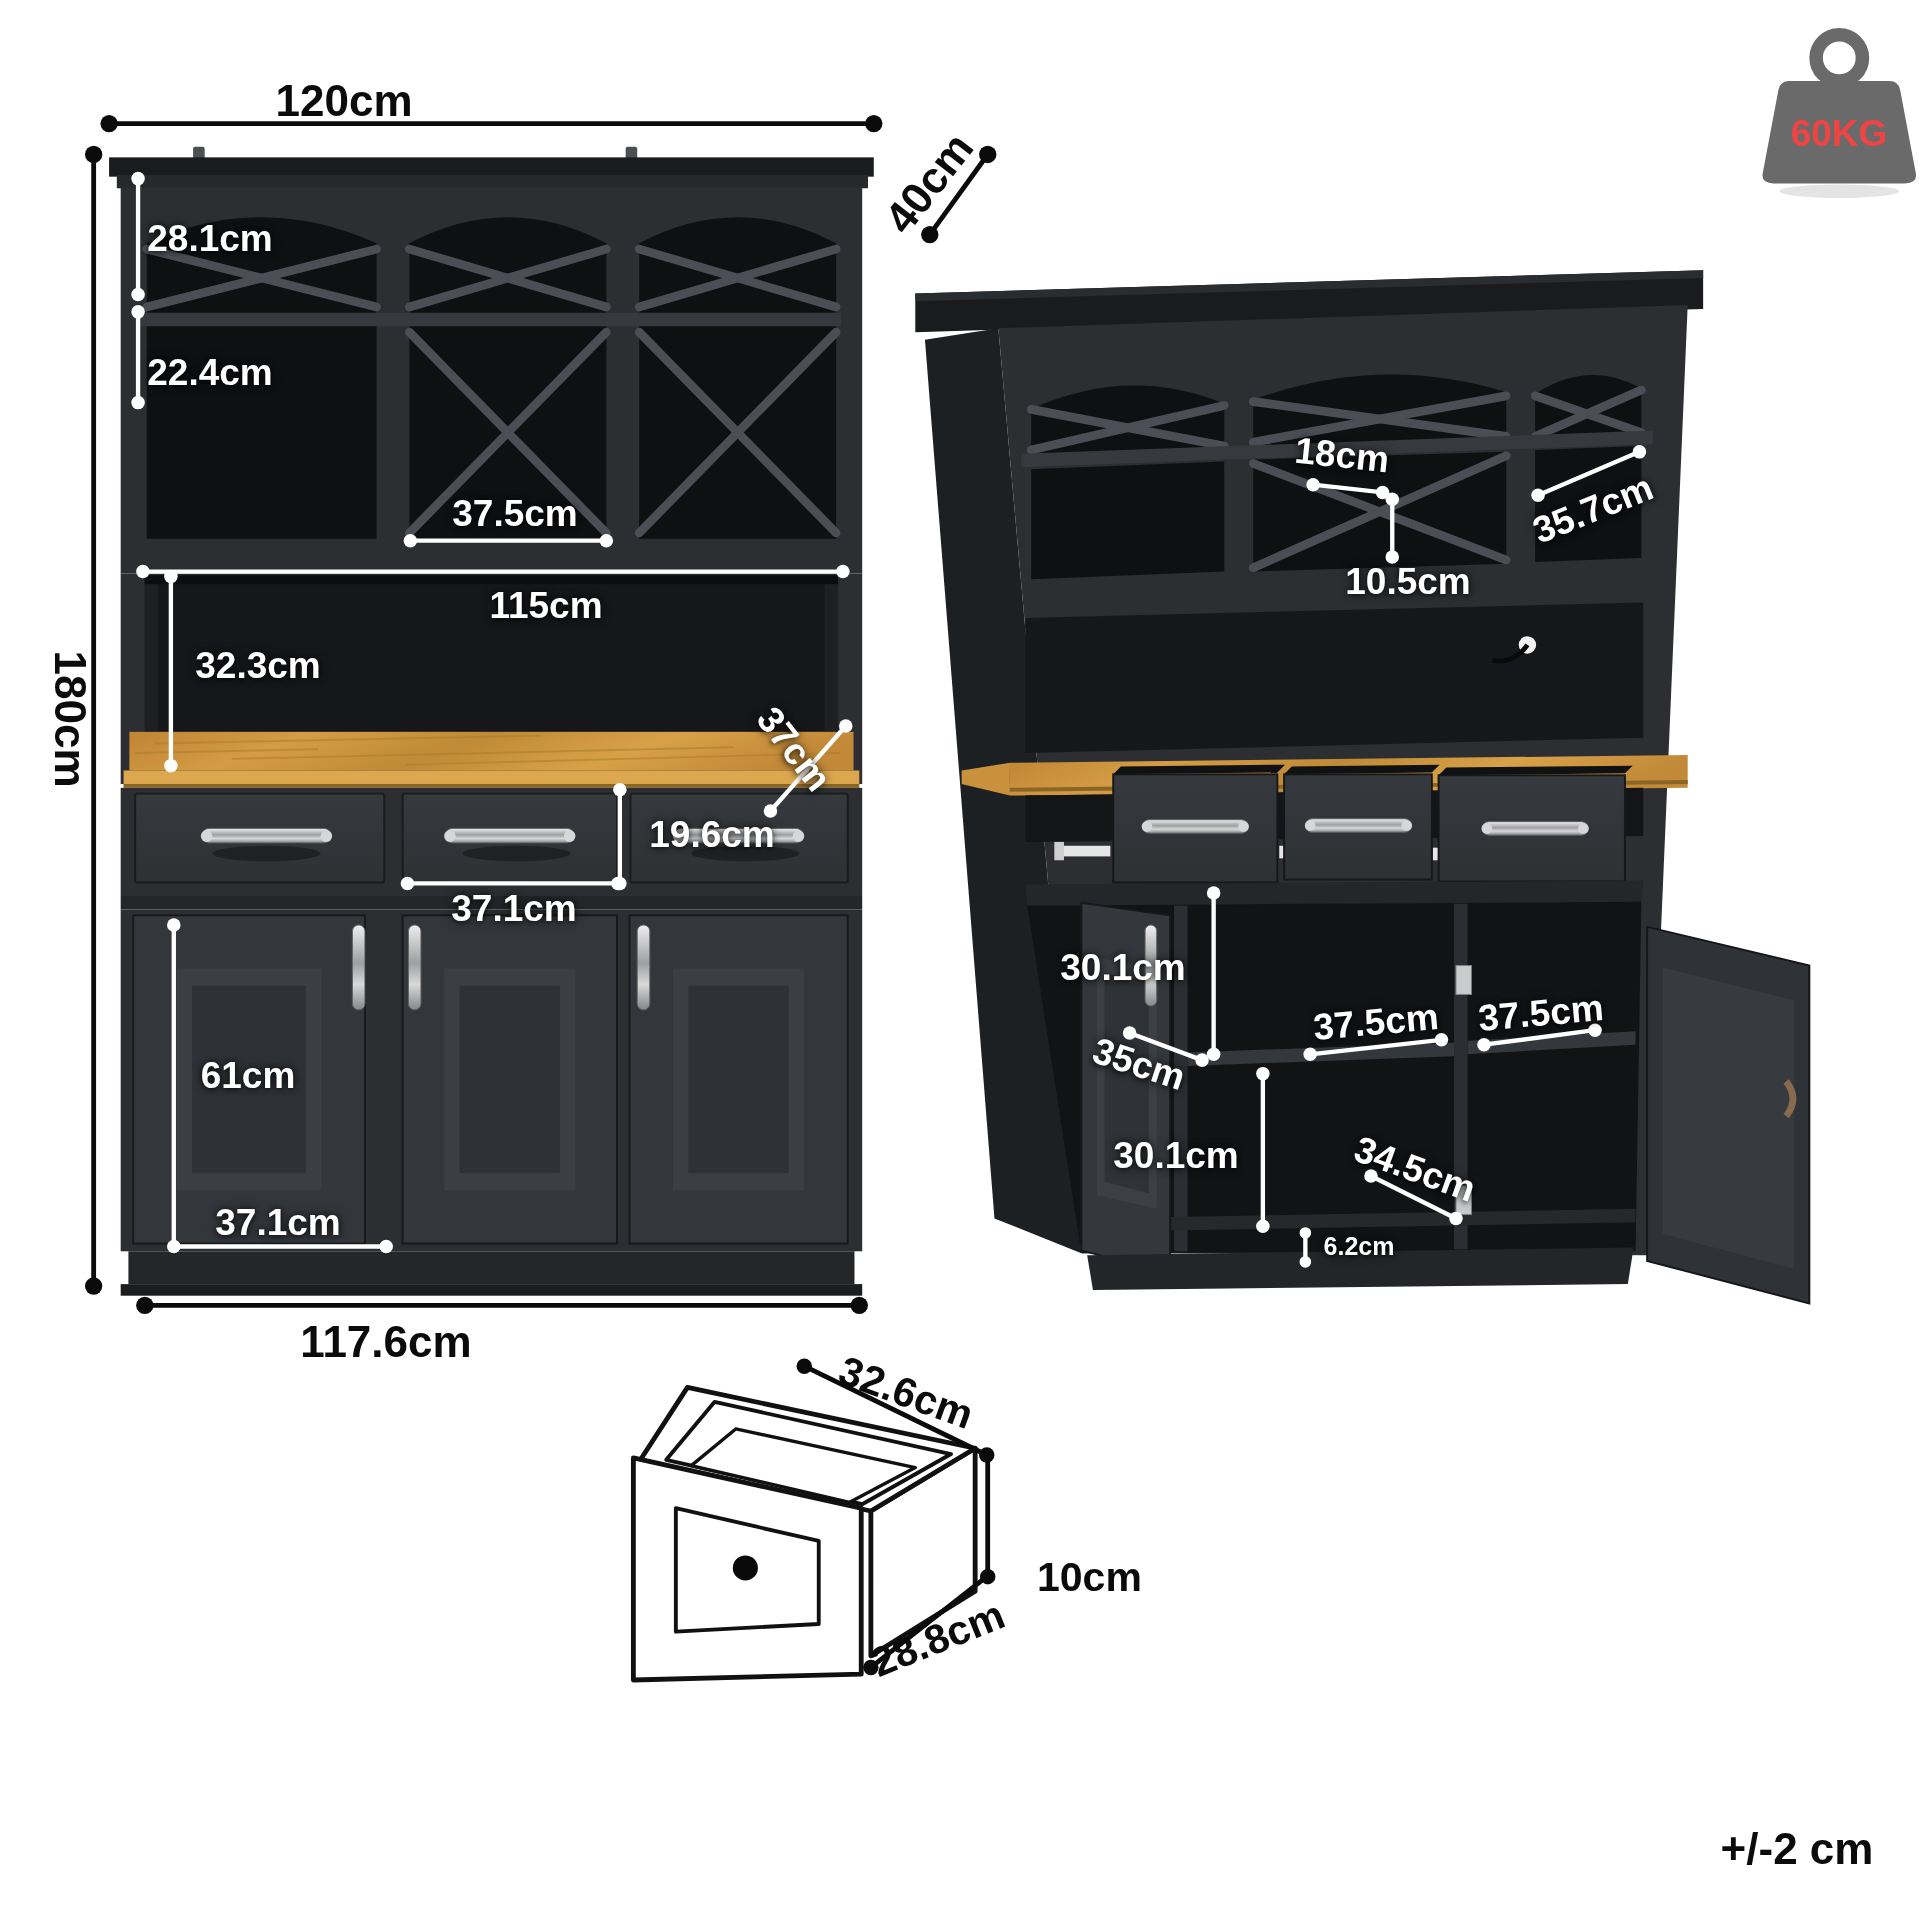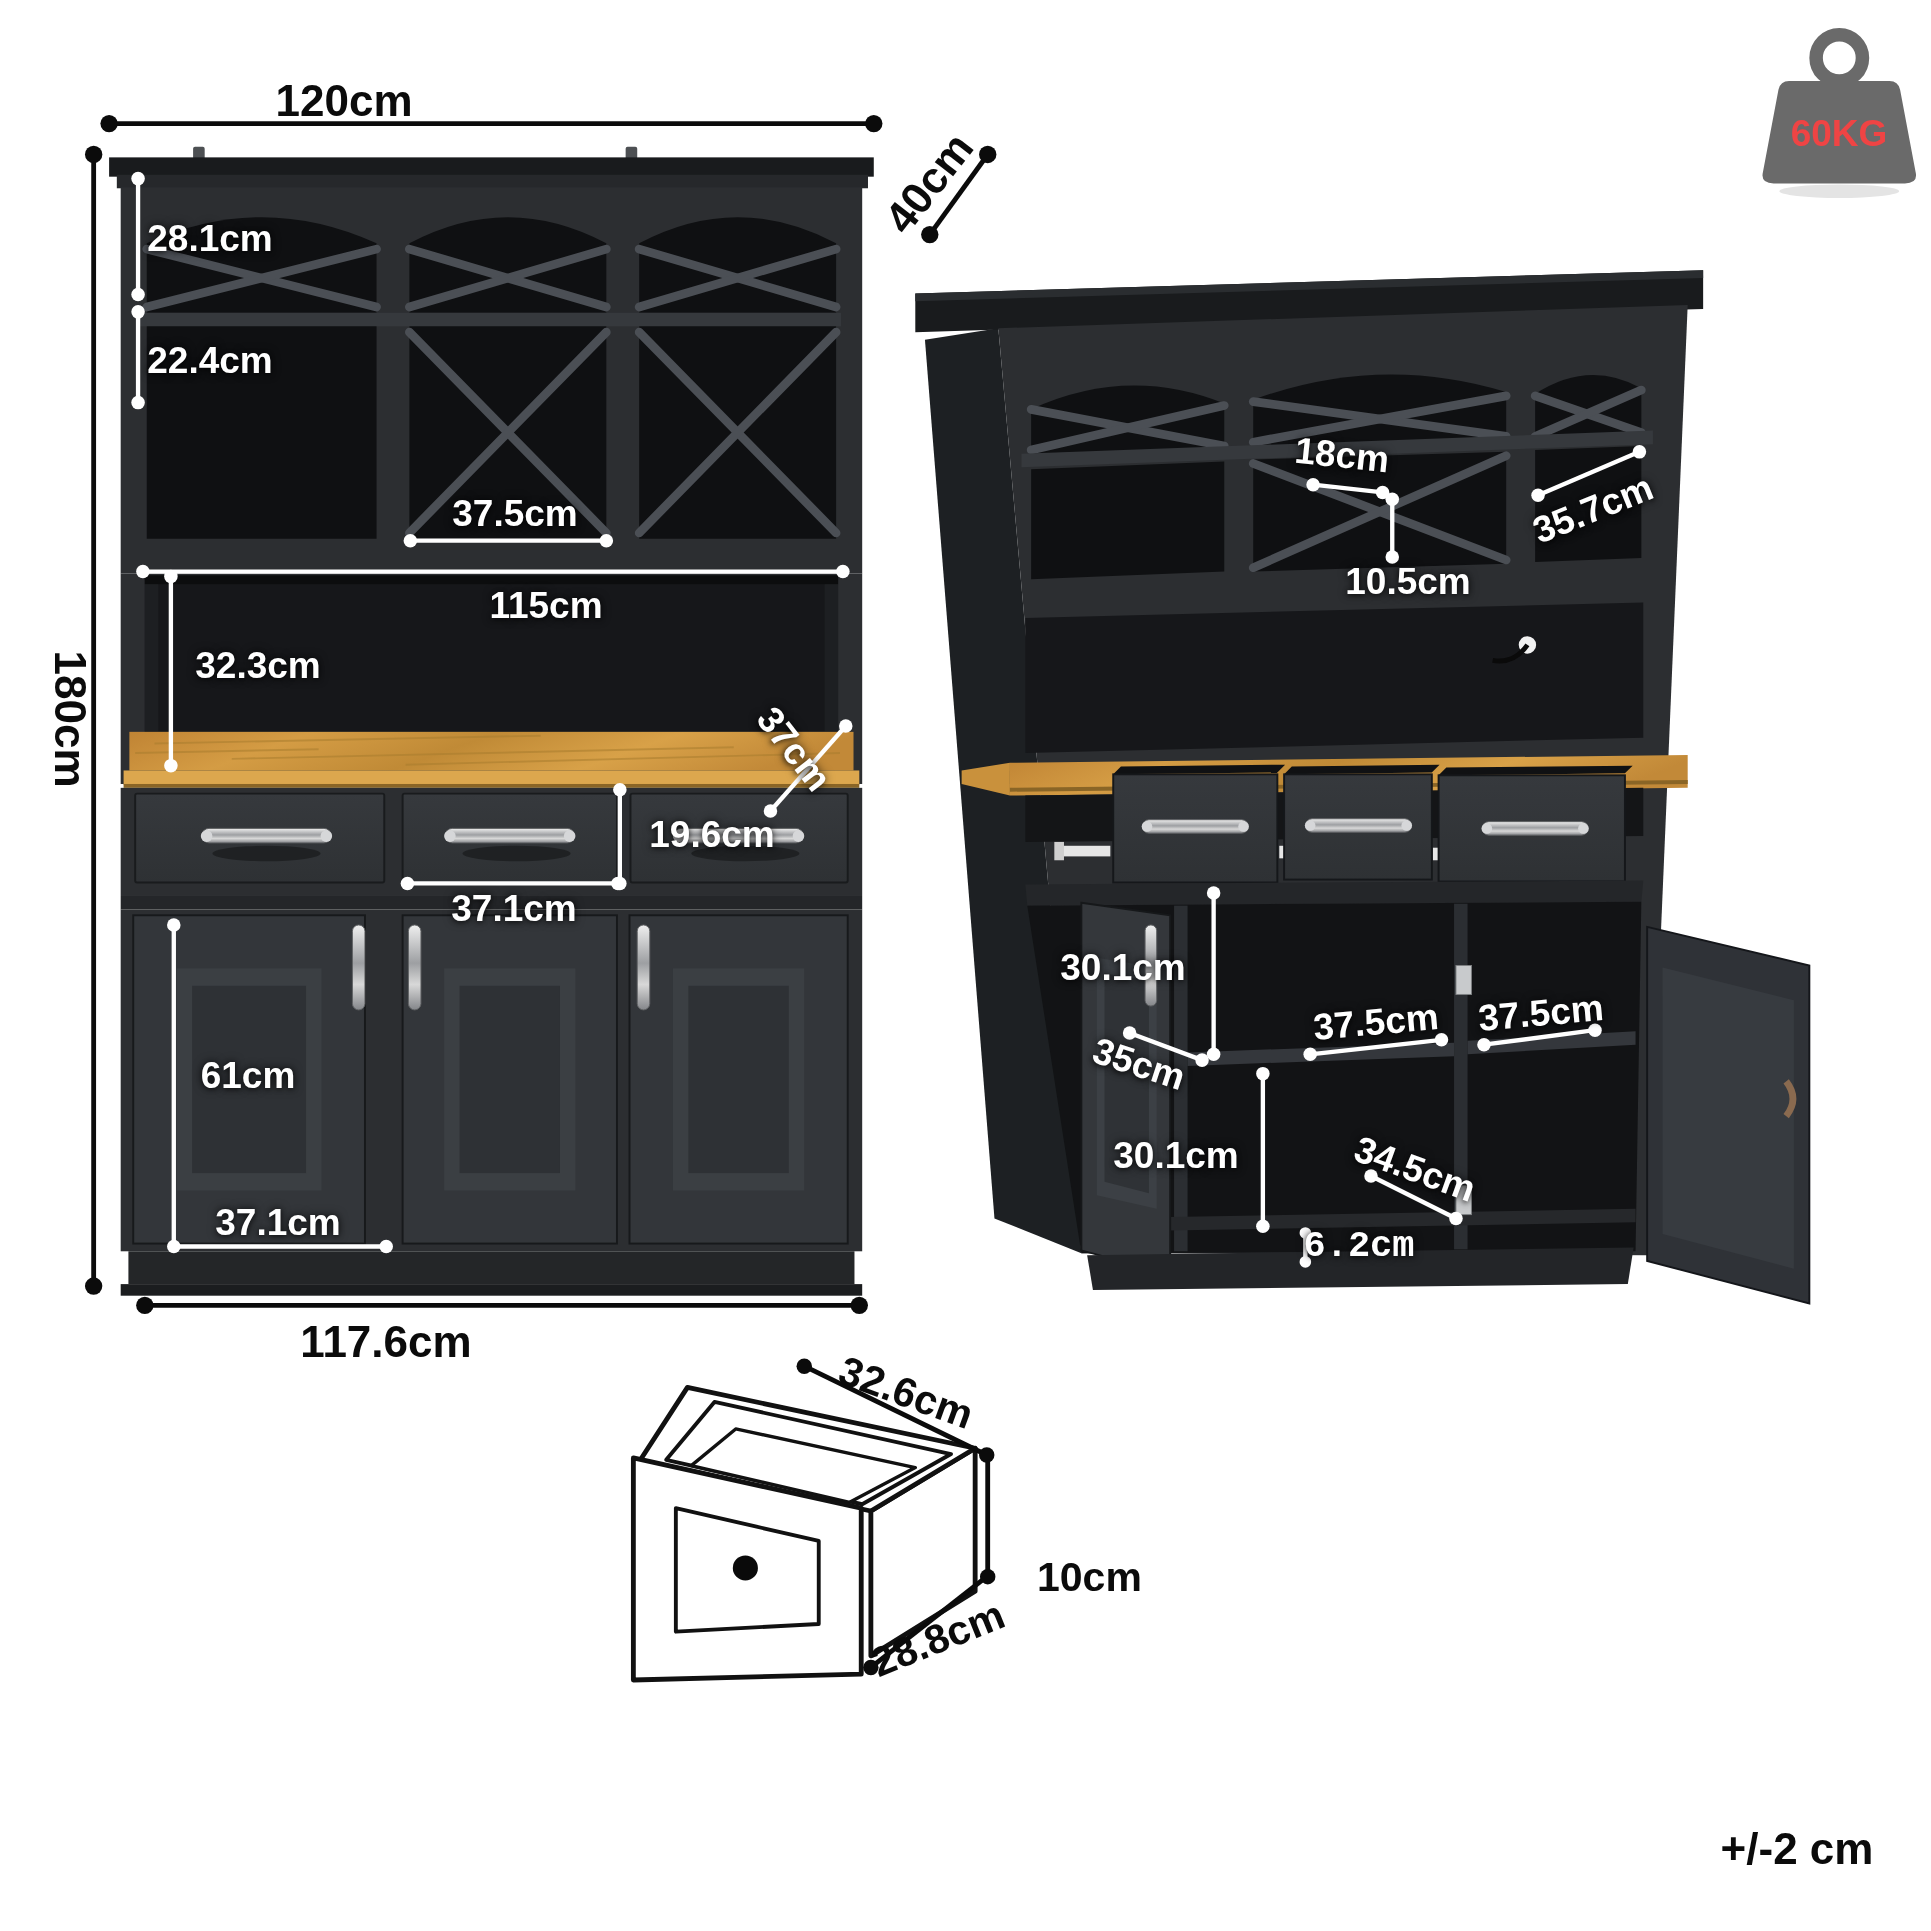--- a/index.html
+++ b/index.html
@@ -331,42 +331,42 @@
     <circle cx="1420" cy="1218" r="7"></circle>
         <circle cx="1508" cy="1262" r="7"></circle>
     <circle cx="1352" cy="1277" r="6"></circle>
         <circle cx="1352" cy="1307" r="6"></circle>
   </g>
 </svg>
 
 <div class="dim dim-k dim-big" style="left:344px;top:101px;transform:translate(-50%,-50%);">120cm</div>
 <div class="dim dim-k dim-big" style="left:70px;top:719px;transform:translate(-50%,-50%) rotate(90deg);">180cm</div>
 <div class="dim dim-w" style="left:210px;top:238px;transform:translate(-50%,-50%);">28.1cm</div>
-<div class="dim dim-w" style="left:210px;top:360px;transform:translate(-50%,-50%);">22.4cm</div>
+<div class="dim dim-w" style="left:210px;top:372px;transform:translate(-50%,-50%);">22.4cm</div>
 <div class="dim dim-w" style="left:515px;top:513px;transform:translate(-50%,-50%);">37.5cm</div>
 <div class="dim dim-w" style="left:546px;top:605px;transform:translate(-50%,-50%);">115cm</div>
 <div class="dim dim-w" style="left:258px;top:665px;transform:translate(-50%,-50%);">32.3cm</div>
 <div class="dim dim-w" style="left:794px;top:749px;transform:translate(-50%,-50%) rotate(52deg);">37cm</div>
 <div class="dim dim-w" style="left:712px;top:834px;transform:translate(-50%,-50%);">19.6cm</div>
 <div class="dim dim-w" style="left:514px;top:908px;transform:translate(-50%,-50%);">37.1cm</div>
 <div class="dim dim-w" style="left:248px;top:1075px;transform:translate(-50%,-50%);">61cm</div>
 <div class="dim dim-w" style="left:278px;top:1222px;transform:translate(-50%,-50%);">37.1cm</div>
 <div class="dim dim-k dim-big" style="left:386px;top:1342px;transform:translate(-50%,-50%);">117.6cm</div>
 
 <div class="dim dim-k dim-big" style="left:929px;top:183px;transform:translate(-50%,-50%) rotate(-52deg);">40cm</div>
 <div class="dim dim-w" style="left:1342px;top:455px;transform:translate(-50%,-50%) rotate(6deg);">18cm</div>
 <div class="dim dim-w" style="left:1408px;top:581px;transform:translate(-50%,-50%);">10.5cm</div>
 <div class="dim dim-w" style="left:1593px;top:509px;transform:translate(-50%,-50%) rotate(-22deg);">35.7cm</div>
 <div class="dim dim-w" style="left:1123px;top:967px;transform:translate(-50%,-50%);">30.1cm</div>
 <div class="dim dim-w" style="left:1139px;top:1064px;transform:translate(-50%,-50%) rotate(18deg);">35cm</div>
 <div class="dim dim-w" style="left:1376px;top:1022px;transform:translate(-50%,-50%) rotate(-5deg);">37.5cm</div>
 <div class="dim dim-w" style="left:1541px;top:1013px;transform:translate(-50%,-50%) rotate(-5deg);">37.5cm</div>
 <div class="dim dim-w" style="left:1176px;top:1155px;transform:translate(-50%,-50%);">30.1cm</div>
 <div class="dim dim-w" style="left:1415px;top:1169px;transform:translate(-50%,-50%) rotate(20deg);">34.5cm</div>
-<div class="dim dim-w" style="left:1359px;top:1246px;transform:translate(-50%,-50%);font-size:37px;font-family:Liberation Mono, monospace;">6.2cm</div>
+<div class="dim dim-w" style="left:1359px;top:1246px;transform:translate(-50%,-50%);font-size:25px;">6.2cm</div>
 
 <div class="dim dim-k" style="left:906px;top:1393px;transform:translate(-50%,-50%) rotate(20deg);">32.6cm</div>
 <div class="dim dim-k" style="left:1037px;top:1561px;transform:translate(0,-50%);margin-top:16px;">10cm</div>
 <div class="dim dim-k" style="left:938px;top:1639px;transform:translate(-50%,-50%) rotate(-22deg);">28.8cm</div>
 
 <div class="badge-text" style="left:1839px;top:134px;transform:translate(-50%,-50%);">60KG</div>
 <div class="dim dim-k dim-big" style="left:1797px;top:1849px;transform:translate(-50%,-50%);">+/-2 cm</div>
 
 </div>
 

